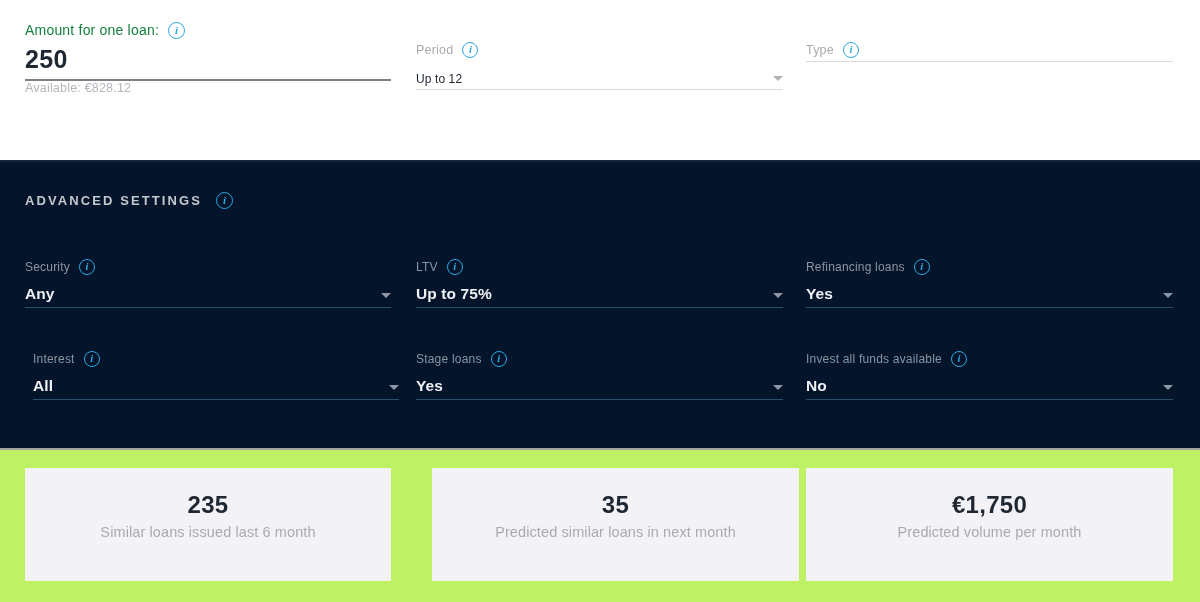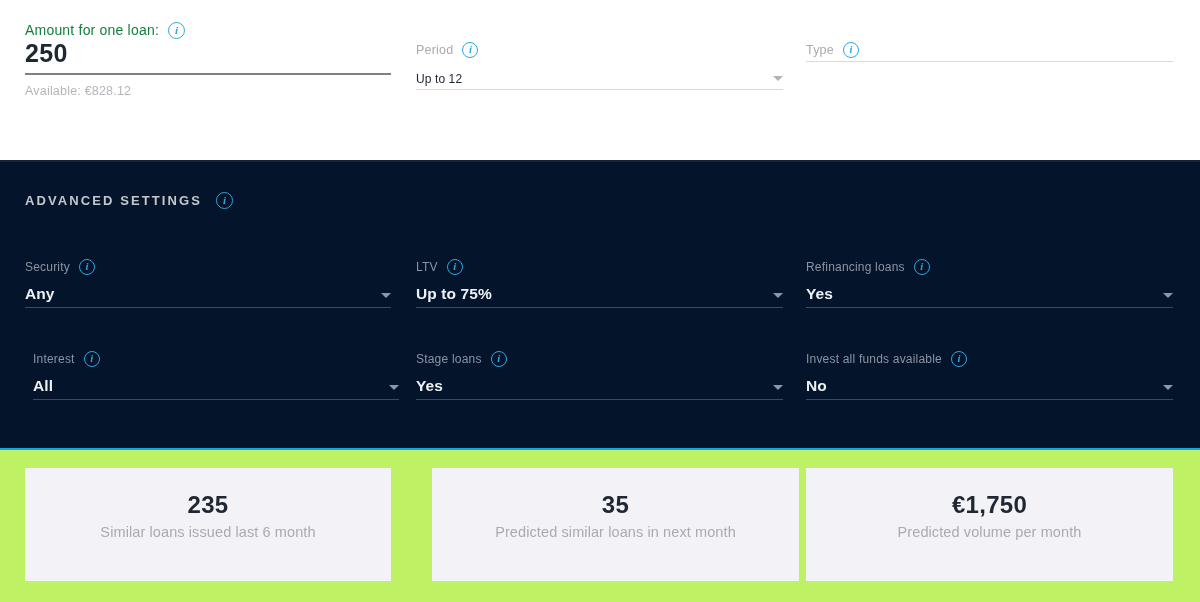--- a/index.html
+++ b/index.html
@@ -90,46 +90,45 @@
   
   .top-section { position: absolute; left: 0; top: 0; width: 1200px; height: 160px; background: #fff; }
 
   #amount-field { left: 25px; top: 22px; width: 366px; }
   #amount-field .field-label { font-size: 14px; color: #15803d; }
   #amount-value {
     font-size: 25px;
     font-weight: 700;
     color: #1f2733;
     letter-spacing: 0.3px;
-    margin-top: 0;
+    margin-top: 6px;
     line-height: 30px;
   }
   #amount-field .field-rule { background: #7d8085; height: 1.5px; margin-top: 5px; }
   #amount-available {
     font-size: 12.5px;
     color: #b4b6bb;
-    margin-top: 9px;
     letter-spacing: 0.2px;
   }
 
   #period-field { left: 416px; top: 42px; width: 367px; }
   #type-field   { left: 806px; top: 42px; width: 367px; }
   .top-select .field-value-row { margin-top: 4px; height: 24px; }
   .top-select .field-rule { margin-top: 3px; }
 
   
   .advanced-panel {
     position: absolute;
     left: 0;
     top: 160px;
     width: 1200px;
     height: 290px;
     background: #04142a;
     border-top: 2px solid #13263f;
-    border-bottom: 2px solid #0ea5e9;
+    border-bottom: 2px solid #a3a3a3;
   }
 
   .advanced-header {
     position: absolute;
     left: 25px;
     top: 30px;
     display: flex;
     align-items: center;
     gap: 14px;
   }

